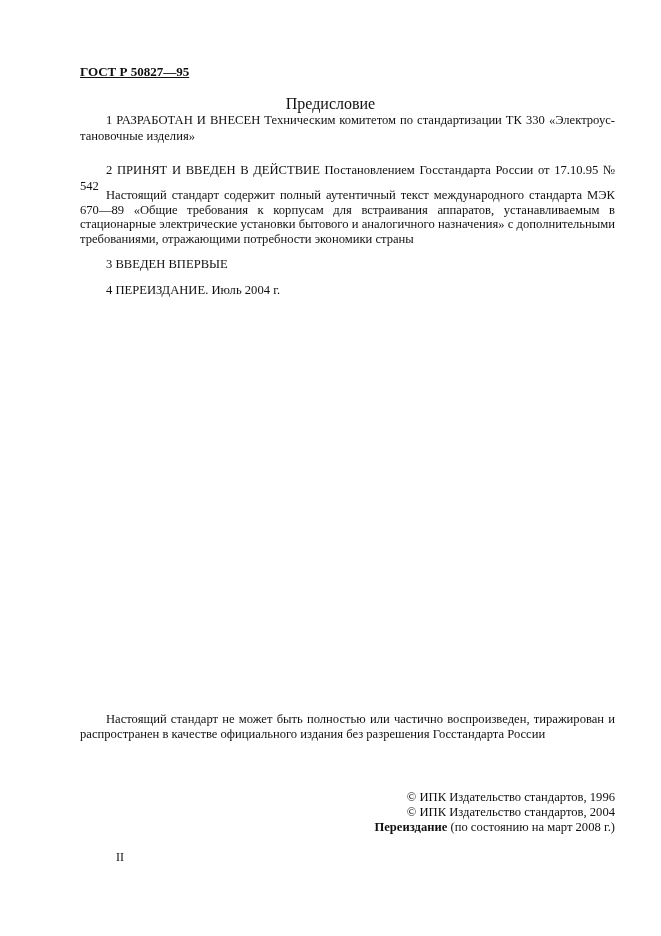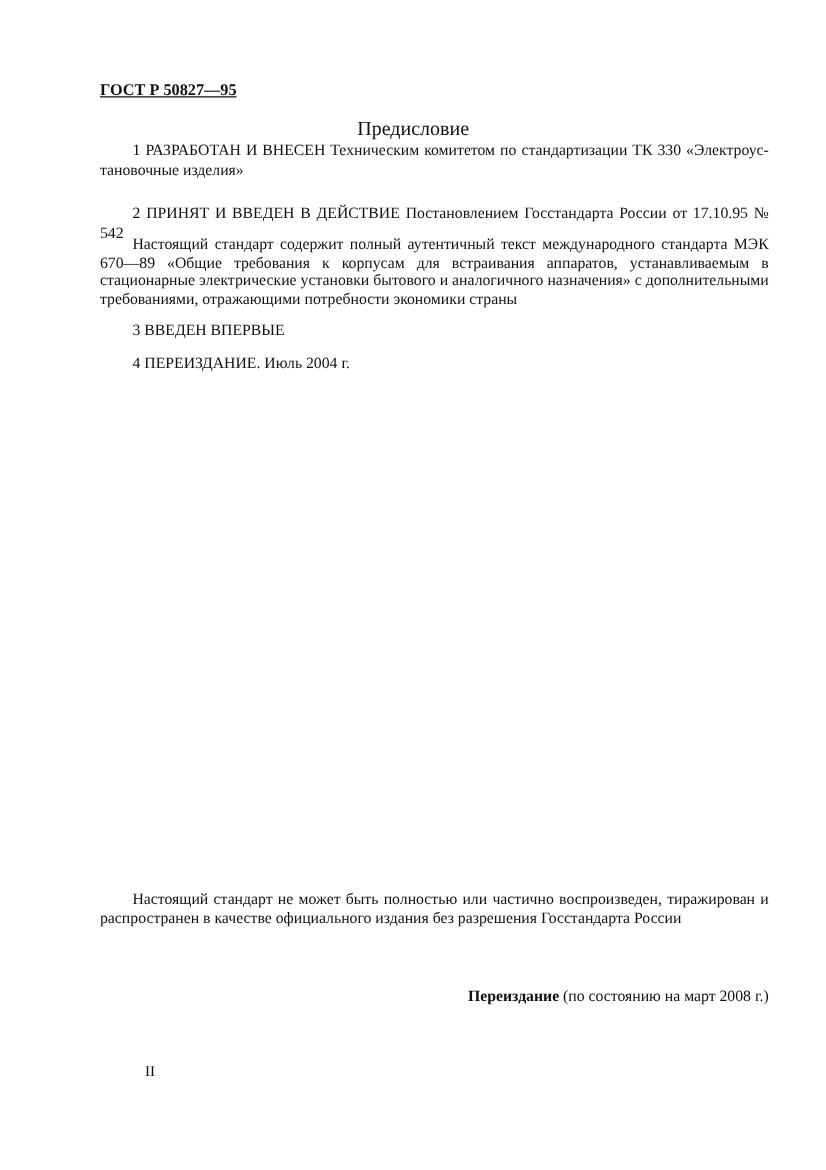--- a/index.html
+++ b/index.html
@@ -41,16 +41,18 @@
 
 <div class="para indent" style="top:282px;">
   <span>4 ПЕРЕИЗДАНИЕ. Июль 2004 г.</span>
 </div>
 
 <div class="para indent" style="top:712px; line-height:15px;">
   <span>Настоящий стандарт не может быть полностью или частично воспроизведен, тиражирован и распространен в качестве официального издания без разрешения Госстандарта России</span>
 </div>
 
 <div class="right" style="top:790px;">
+  <div>© ИПК Издательство стандартов, 1996</div>
+  <div>© ИПК Издательство стандартов, 2004</div>
   <div><b>Переиздание</b><span> (по состоянию на март 2008 г.)</span></div>
 </div>
 
 <div class="abs page-num">II</div>
 
 </body></html>

